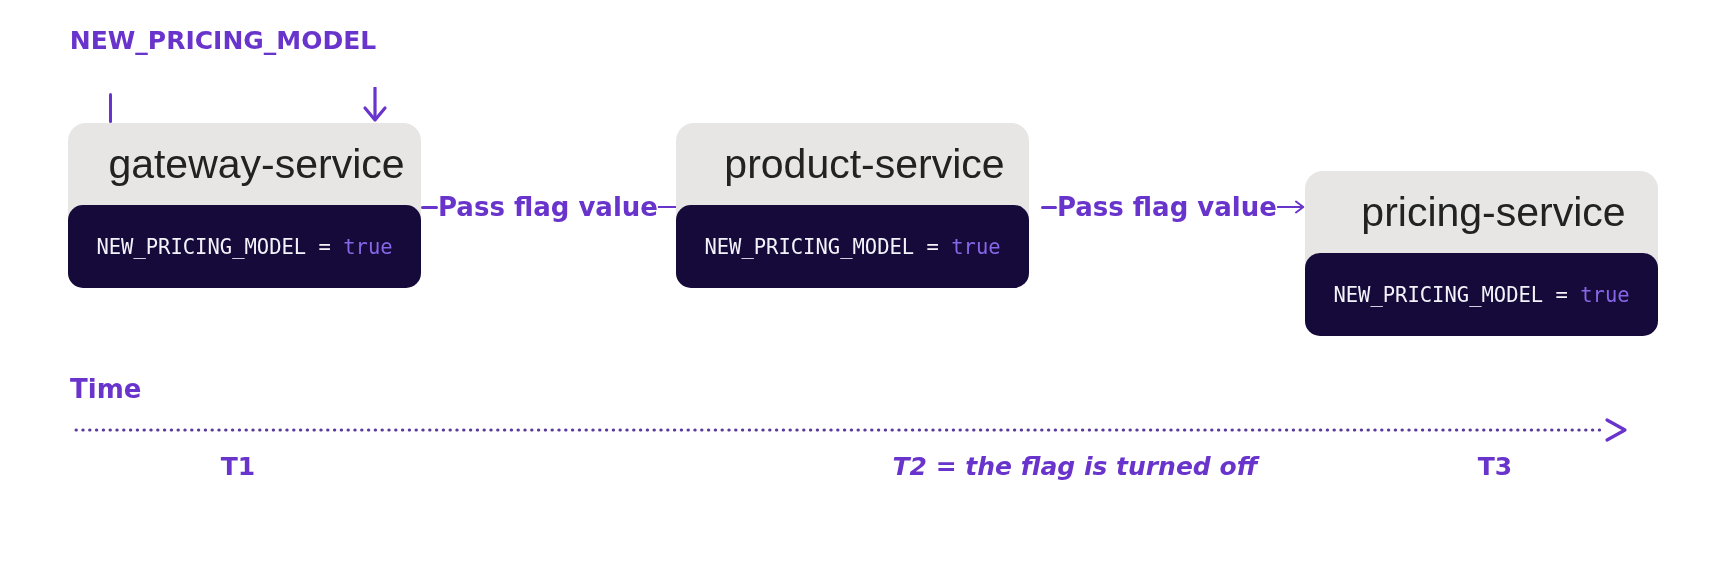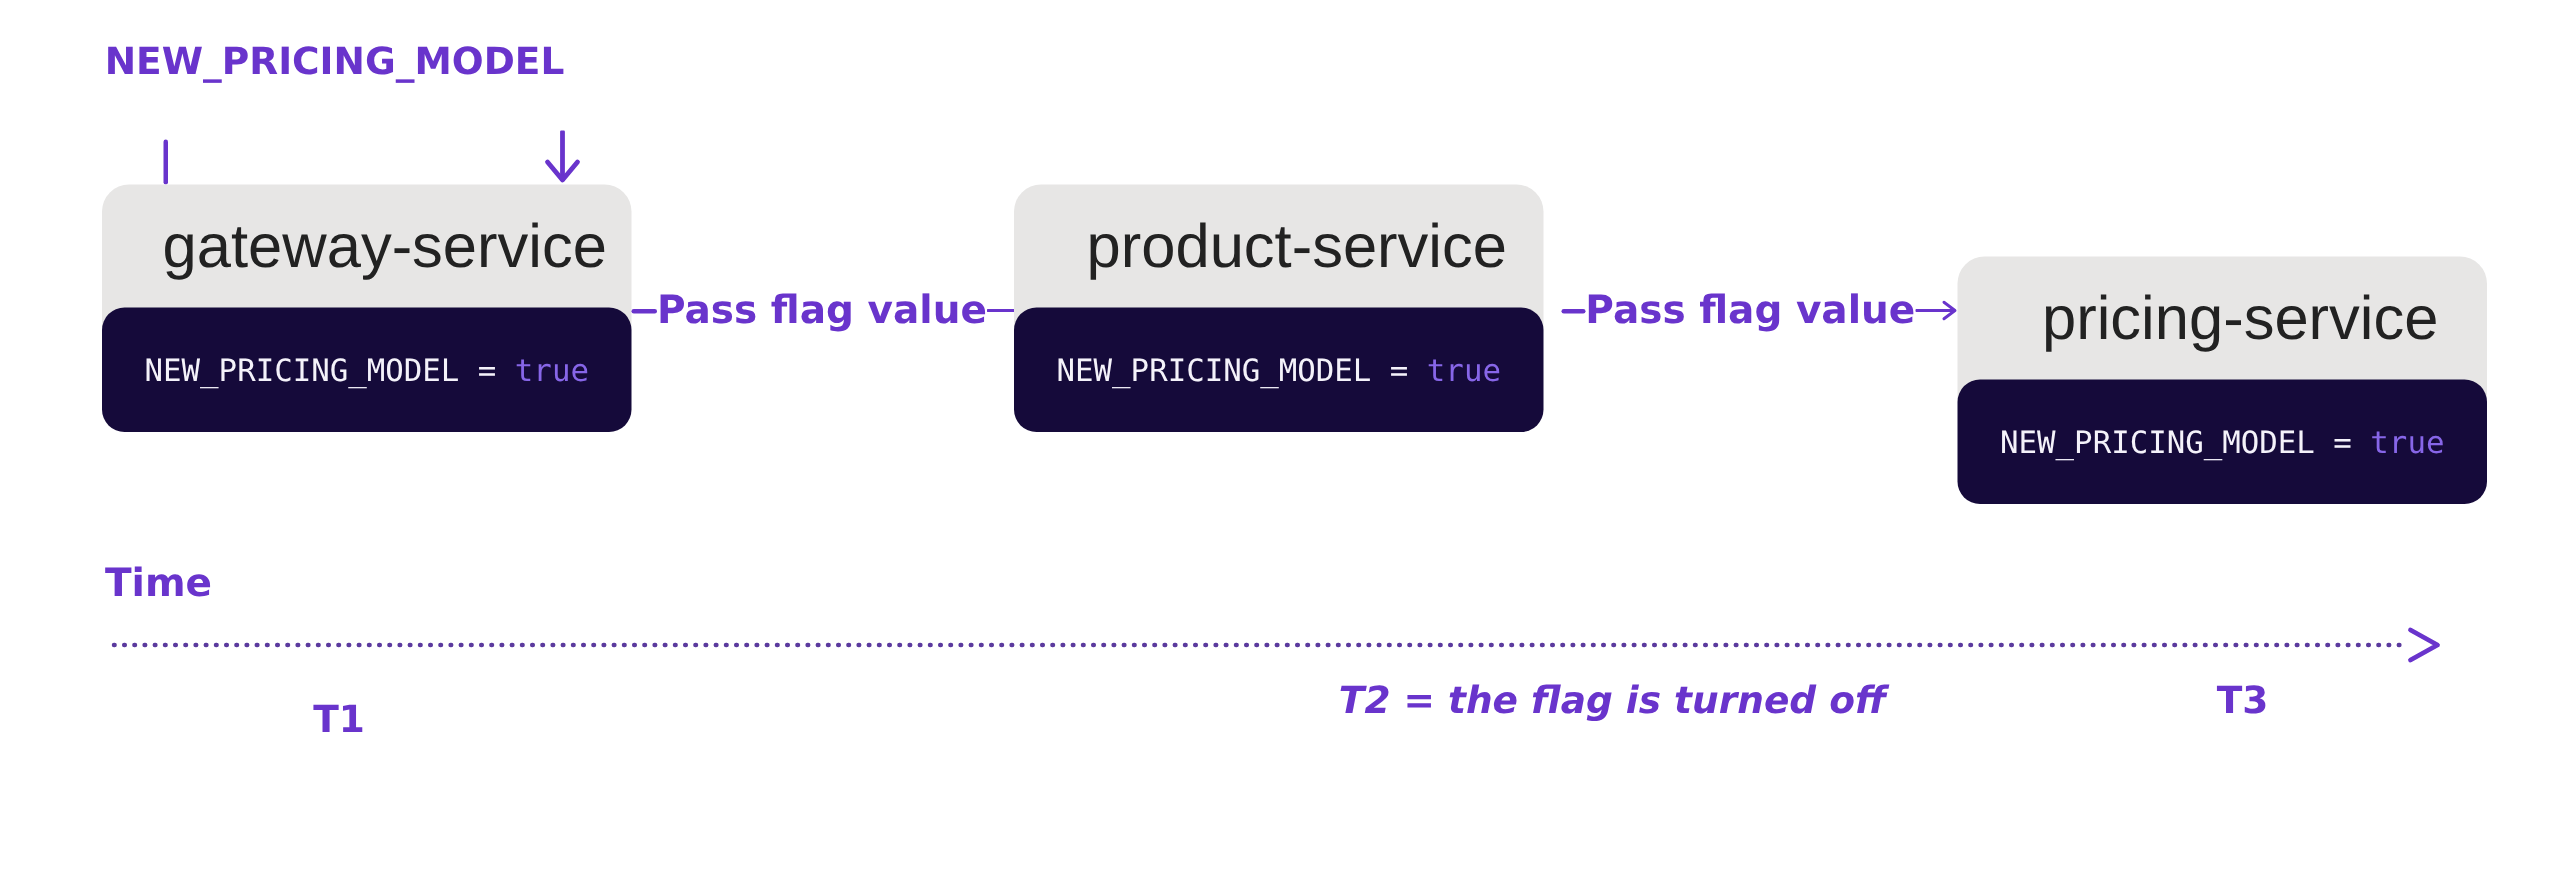--- a/index.html
+++ b/index.html
@@ -67,21 +67,21 @@
   .time-label {
     position: absolute; left: 70px; top: 374px;
     color: var(--accent); font-weight: bold; font-size: 26px;
   }
   .timeline { position: absolute; left: 73px; top: 417px; }
   .t-mark {
     position: absolute; top: 452px; width: 450px;
     text-align: center;
     color: var(--accent); font-weight: bold; font-size: 25px; white-space: nowrap;
   }
-  .t1 { left: 1px; margin-top: 13px; }     
+  .t1 { left: 13px; }     
   .t2 { left: 850px; font-style: italic; }   
   .t3 { left: 1250px; margin-left: 20px; }  
 </style>
 </head>
 <body>
 
 <div class="annotation">
   <div>NEW_PRICING_MODEL</div>
 </div>
 <div class="annot-tick"></div>

